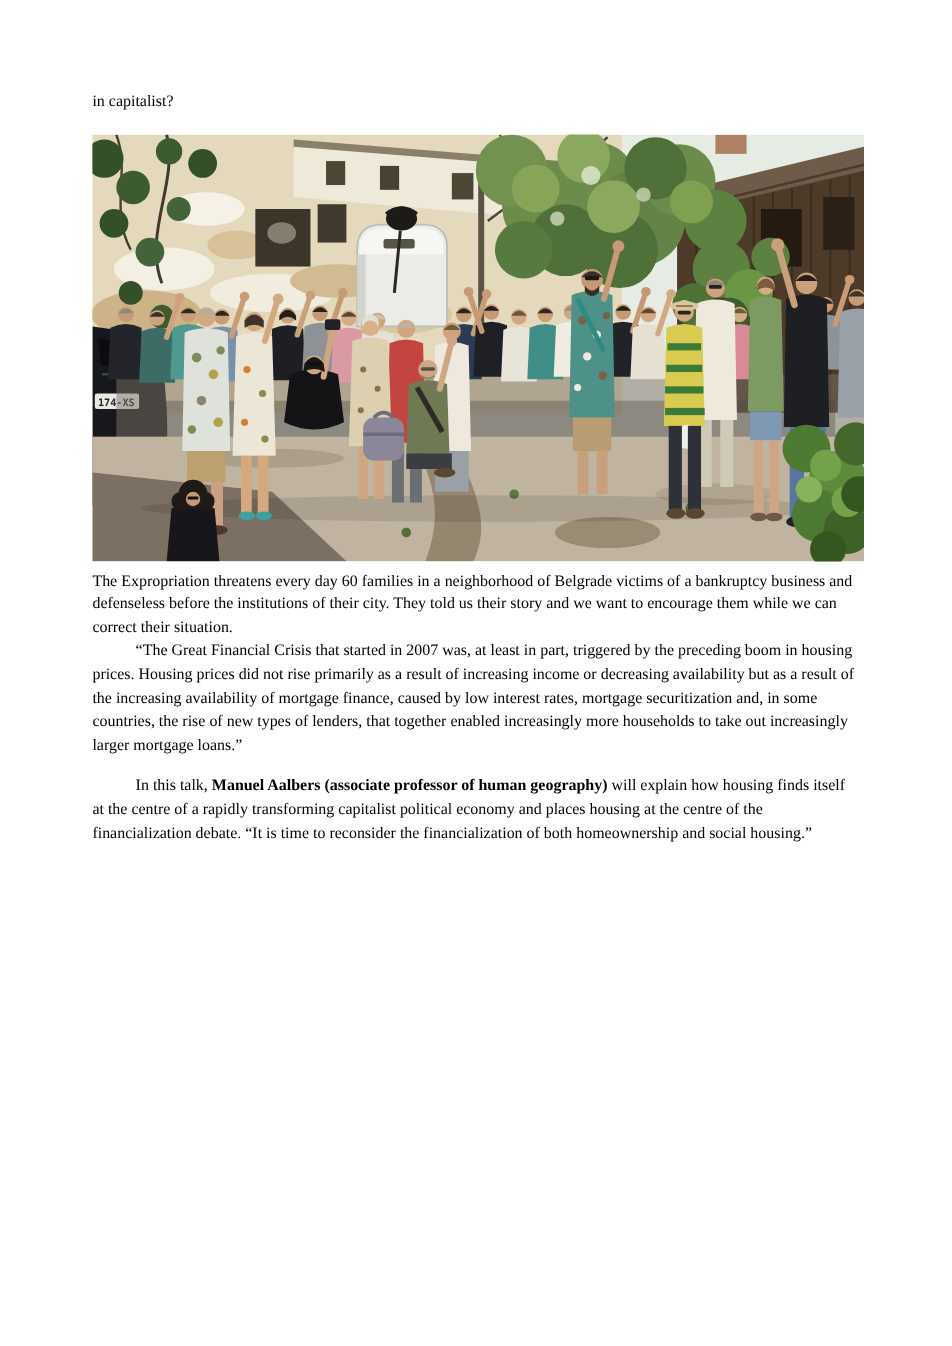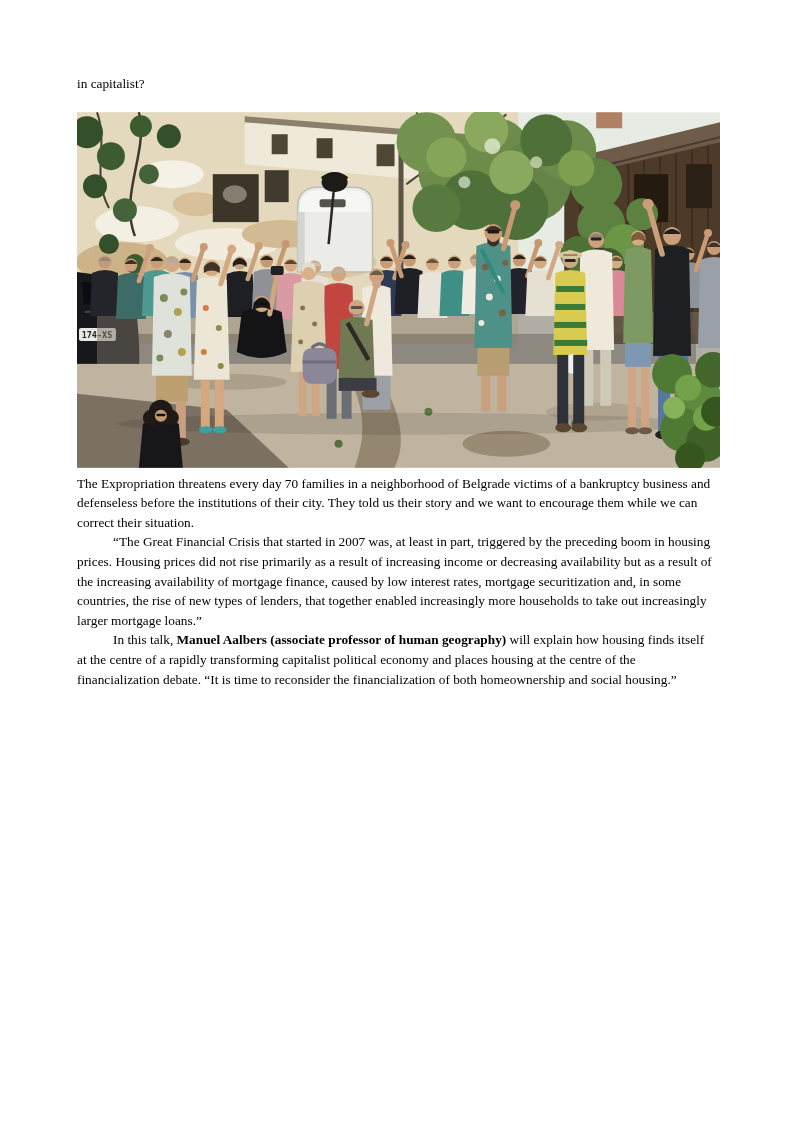--- a/index.html
+++ b/index.html
@@ -10,21 +10,21 @@
     font-family:"Liberation Serif", serif;
     font-size:13.3px; line-height:19.6px; color:#000;
   }
   p { margin:0; }
   .intro { margin-bottom:18px; }
   figure.photo { margin:0; width:683px; height:356px; line-height:0; }
   figure.photo svg { display:block; }
   .caption { margin-top:6px; }
   .heading { margin-top:14px; font-weight:bold; }
   .para { text-indent:36px; }
-  .para2 { text-indent:36px; }
+  .para2 { margin-top:14px; text-indent:36px; }
   b { font-weight:bold; }
 </style>
 </head>
 <body>
 
 <div class="page">
 
   <p class="intro">in capitalist?</p>
 
   <figure class="photo">
@@ -454,20 +454,20 @@
         <circle cx="630" cy="330" r="20" fill="#3f6128"></circle>
         <circle cx="612" cy="276" r="13" fill="#74a24b"></circle>
         <circle cx="630" cy="306" r="13" fill="#74a24b"></circle>
         <circle cx="598" cy="296" r="11" fill="#86b259"></circle>
         <circle cx="640" cy="300" r="15" fill="#35571f"></circle>
         <circle cx="614" cy="346" r="15" fill="#35571f"></circle>
       </g>
     </svg>
   </figure>
 
-  <p class="caption">The Expropriation threatens every day 70 families in a neighborhood of Belgrade victims of a bankruptcy business and defenseless before the institutions of their city. They told us their story and we want to encourage them while we can correct their situation.</p>
+  <p class="caption">The Expropriation threatens every day 60 families in a neighborhood of Belgrade victims of a bankruptcy business and defenseless before the institutions of their city. They told us their story and we want to encourage them while we can correct their situation.</p>
 
 
   <p class="para">“The Great Financial Crisis that started in 2007 was, at least in part, triggered by the preceding boom in housing prices. Housing prices did not rise primarily as a result of increasing income or decreasing availability but as a result of the increasing availability of mortgage finance, caused by low interest rates, mortgage securitization and, in some countries, the rise of new types of lenders, that together enabled increasingly more households to take out increasingly larger mortgage loans.”</p>
 
   <p class="para2"><span>In this talk, </span><b>Manuel Aalbers (associate professor of human geography)</b><span> will explain how housing finds itself at the centre of a rapidly transforming capitalist political economy and places housing at the centre of the financialization debate. “It is time to reconsider the financialization of both homeownership and social housing.”</span></p>
 
 </div>
 
 </body></html>

